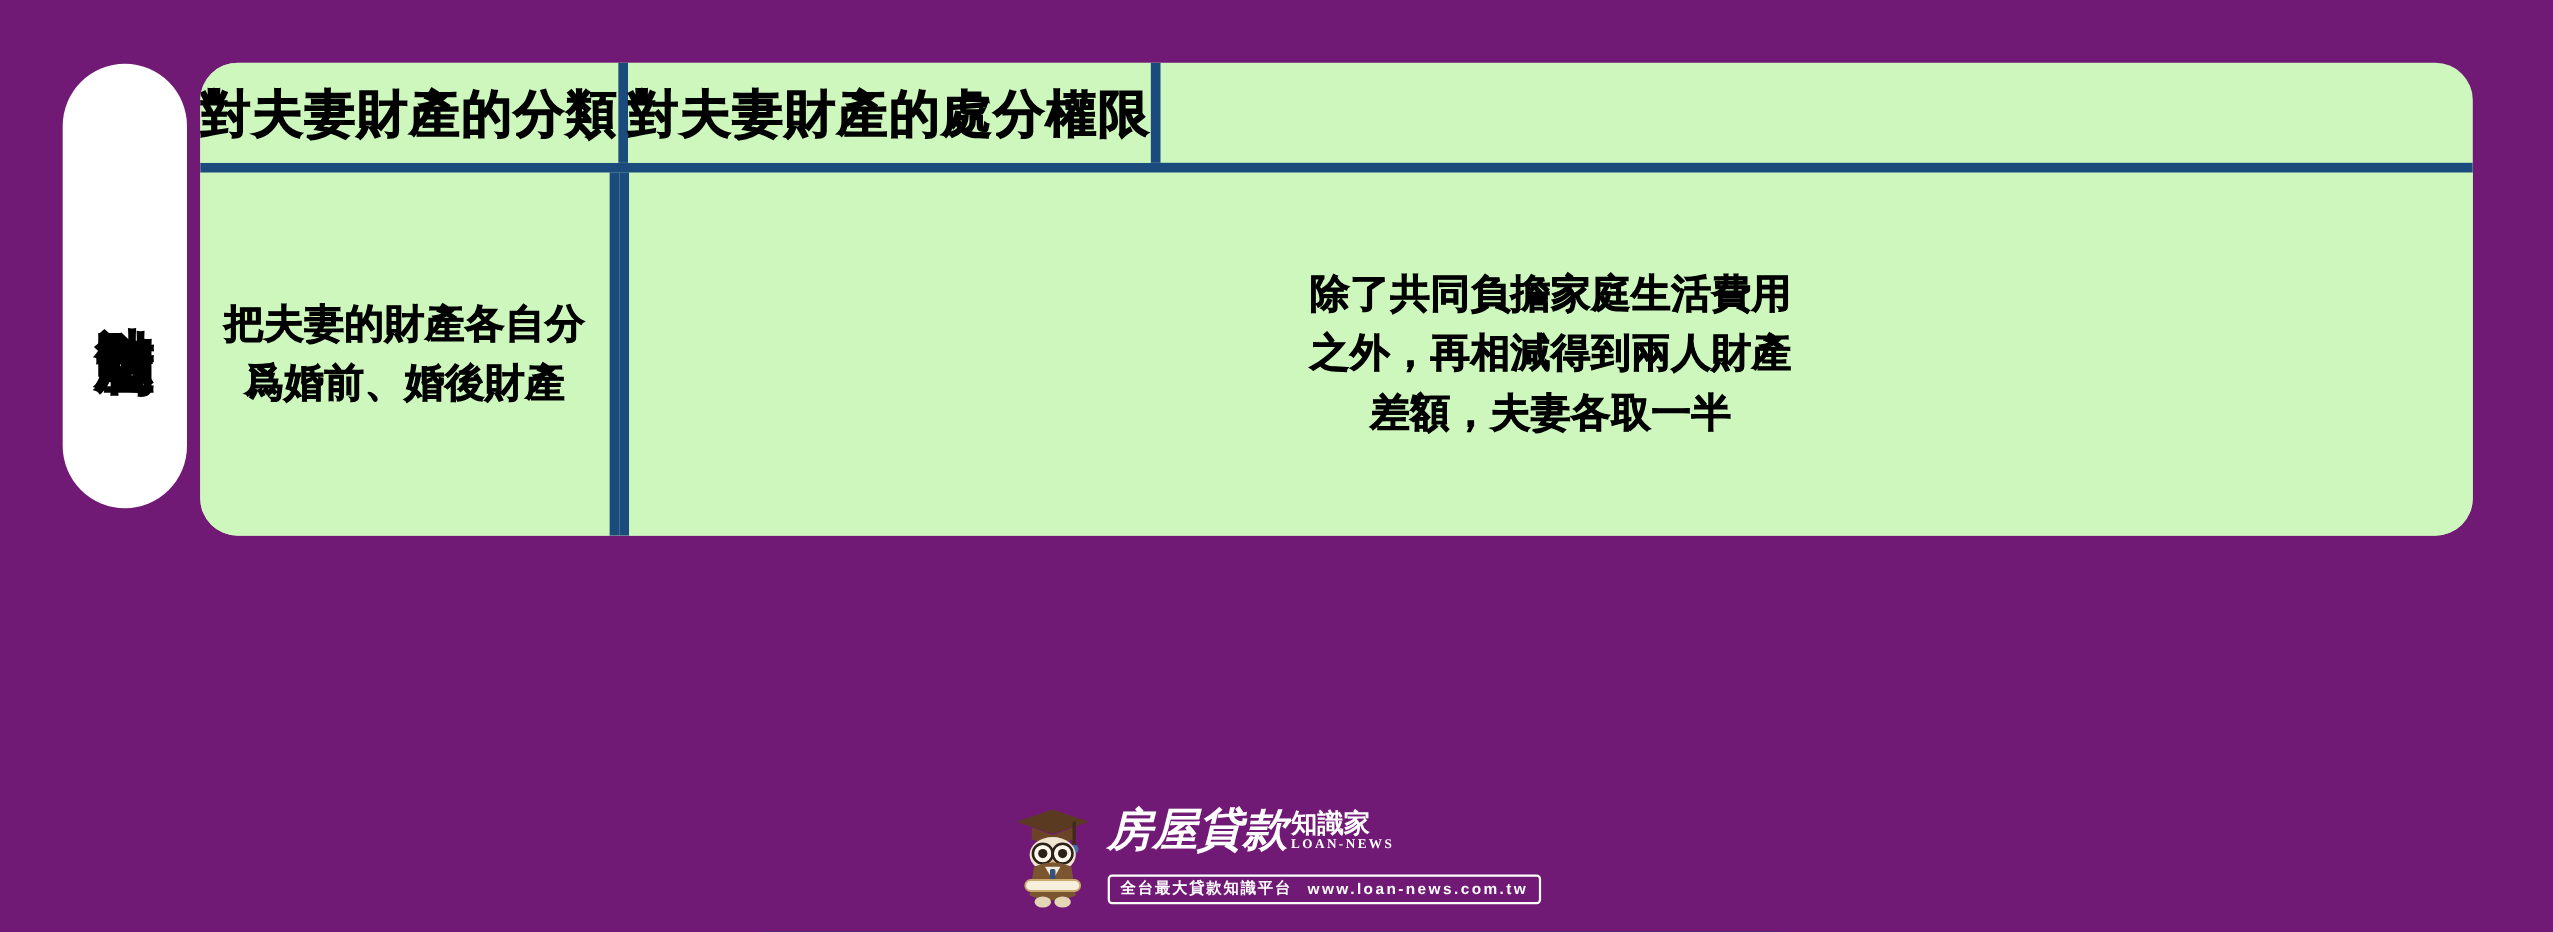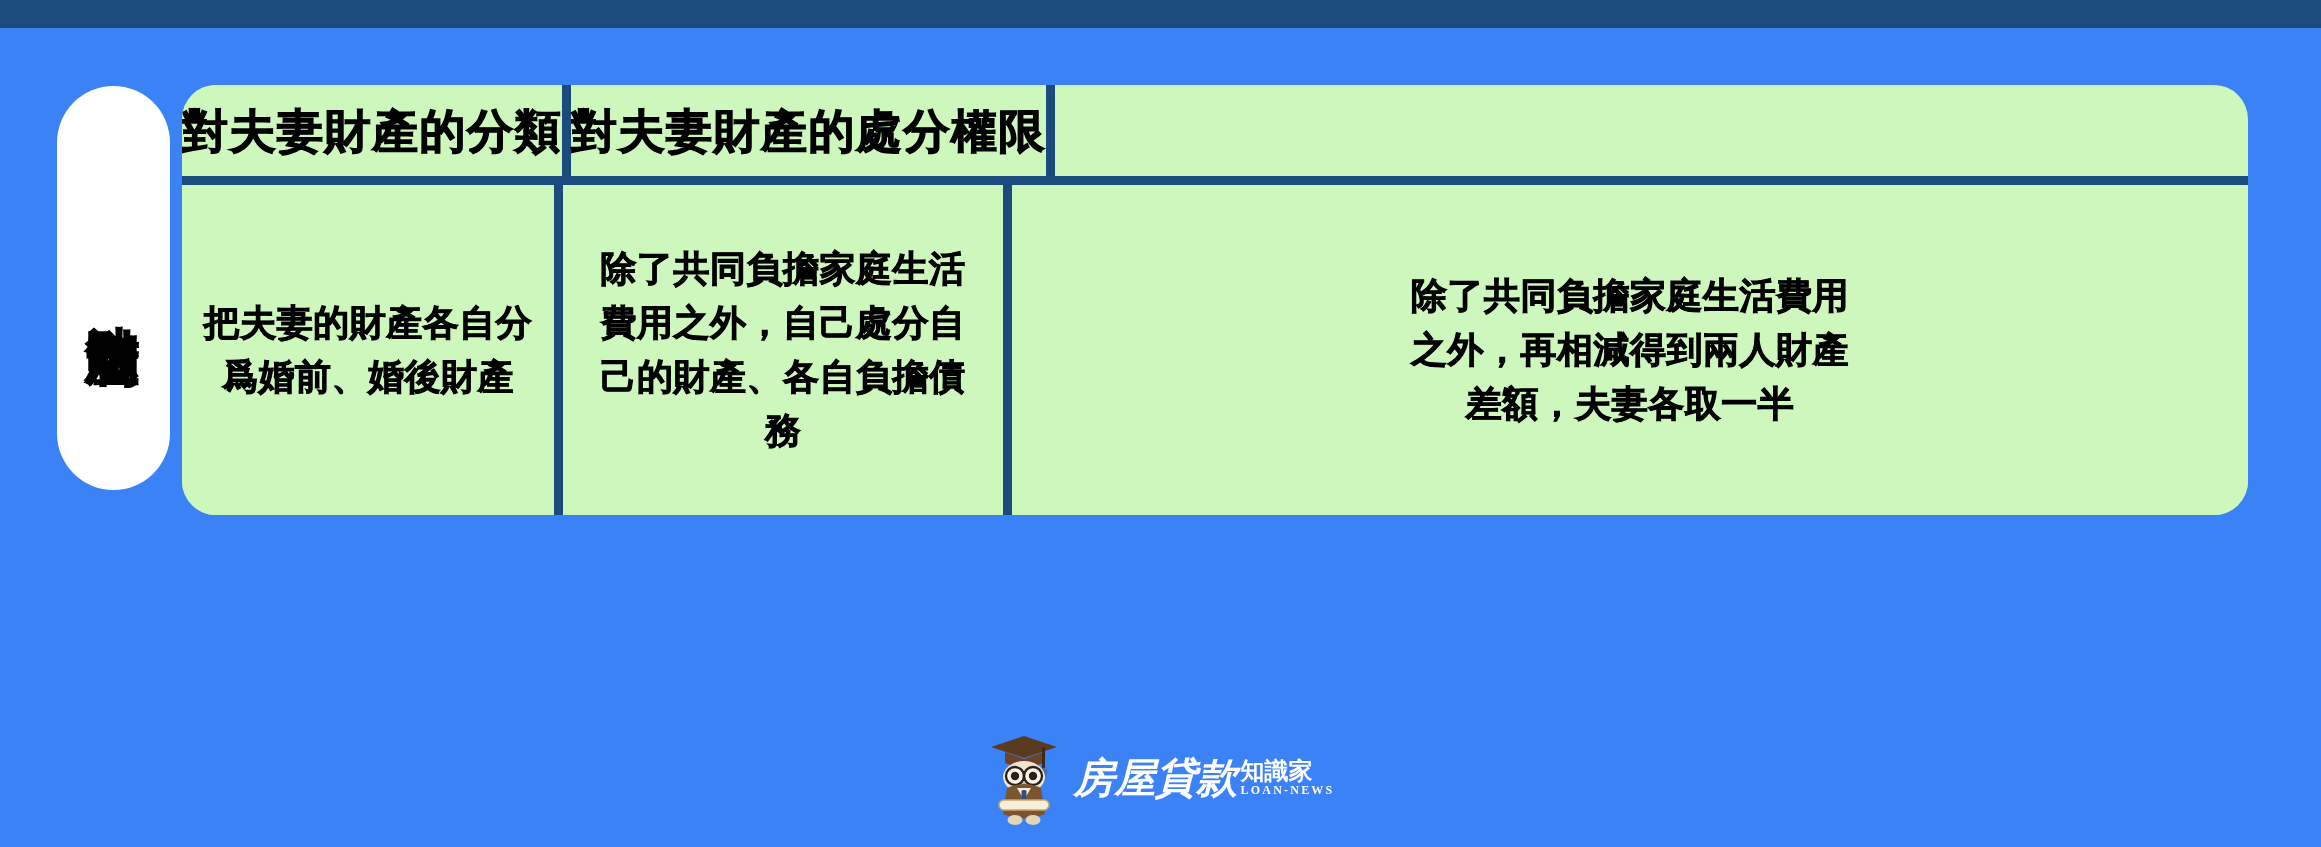--- a/index.html
+++ b/index.html
@@ -13,22 +13,21 @@
     background: #1b4a7d;
     font-family: "Liberation Sans", "DejaVu Sans", sans-serif;
     overflow: hidden;
     position: relative;
   }
 
   
   #infographic {
     position: absolute;
     inset: 0;
-    background: #3b82f6;
-    margin-top: 28px;
+    background: #701a75;
   }
 
   
   .side-pill {
     position: absolute;
     left: 57px;
     top: 58px;
     width: 113px;
     height: 404px;
     background: #ffffff;
@@ -245,23 +244,20 @@
         <div class="col-sep"></div>
       </div>
 
       <div class="row-rule"></div>
 
       <div class="body-row">
         <div class="cell body-cell c1 col-1">
           <span class="cell-text">把夫妻的財產各自分爲婚前、婚後財產</span>
         </div>
         <div class="col-sep"></div>
-        <div class="cell body-cell c2 col-2">
-          <span class="cell-text">除了共同負擔家庭生活費用之外，自己處分自己的財產、各自負擔債務</span>
-        </div>
         <div class="col-sep"></div>
         <div class="cell body-cell c3 col-3">
           <span class="cell-text">除了共同負擔家庭生活費用之外，再相減得到兩人財產差額，夫妻各取一半</span>
         </div>
       </div>
 
     </div>
   </div>
 
   <div class="footer">
@@ -296,18 +292,22 @@
       </svg>
 
       <div class="brand-text-block">
         <div class="brand-row-top">
           <span class="brand-main">房屋貸款</span>
           <span class="brand-sub-wrap">
             <span class="brand-sub-cn">知識家</span>
             <span class="brand-sub-en">LOAN-NEWS</span>
           </span>
         </div>
+        <div class="brand-tagline">
+          <span class="tagline-cn">全台最大貸款知識平台</span>
+          <span class="tagline-url">www.loan-news.com.tw</span>
+        </div>
       </div>
 
     </div>
   </div>
 
 </div>
 
 </body></html>

